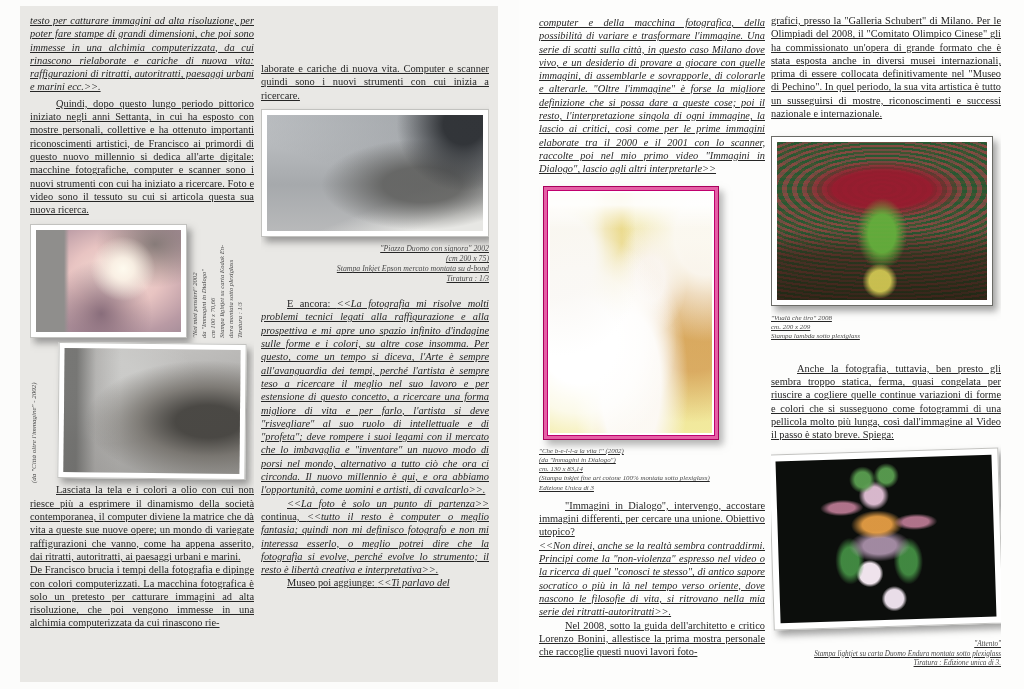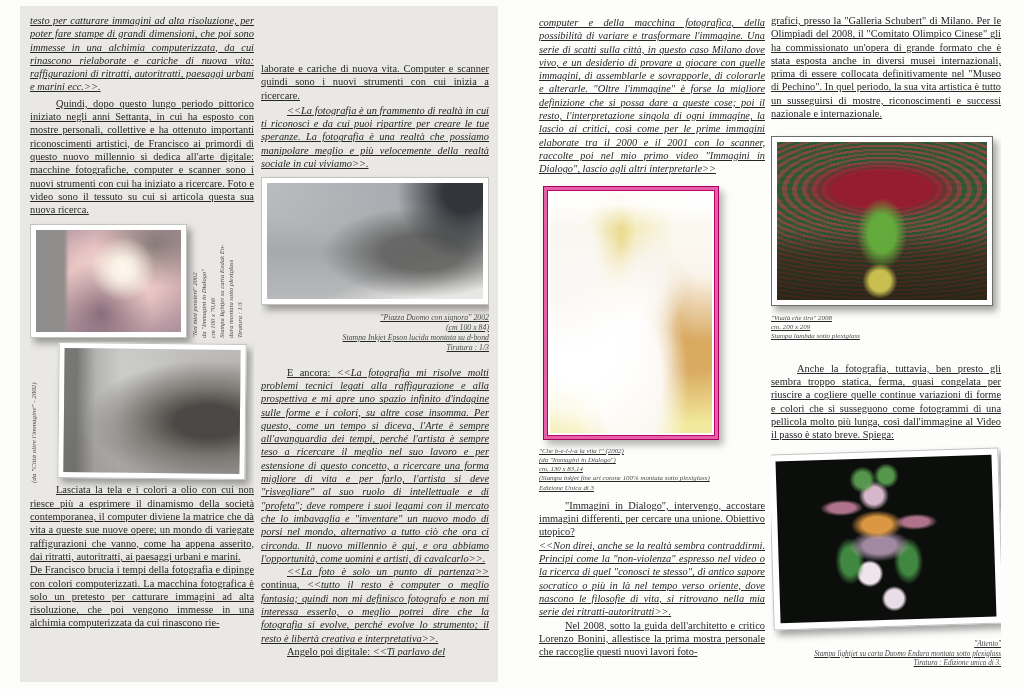--- a/index.html
+++ b/index.html
@@ -125,35 +125,34 @@
       <div class="art img-citta"></div>
     </div>
   </div>
 
   <p class="indent" style="">Lasciata la tela e i colori a olio con cui non riesce più a esprimere il dinamismo della società contemporanea, il computer diviene la matrice che dà vita a queste sue nuove opere; un mondo di variegate raffigurazioni che vanno, come ha appena asserito, dai ritratti, autoritratti, ai paesaggi urbani e marini.</p>
   <p>De Francisco brucia i tempi della fotografia e dipinge con colori computerizzati. La macchina fotografica è solo un pretesto per catturare immagini ad alta risoluzione, che poi vengono immesse in una alchimia computerizzata da cui rinascono rie-</p>
 </div>
 
 <div class="col" id="col2">
   <p>laborate e cariche di nuova vita. Computer e scanner quindi sono i nuovi strumenti con cui inizia a ricercare.</p>
-  <p class="it indent" style="margin-top:2px">&lt;&lt;La fotografia è un frammento di realtà in cui ti riconosci e da cui puoi ripartire per creare le tue speranze. La fotografia è una realtà che possiamo manipolare meglio e più velocemente della realtà sociale in cui viviamo&gt;&gt;.</p>
 
   <div class="frame" style="margin-top:7px;display:inline-block">
     <div class="art img-piazza"></div>
   </div>
   <div class="cap" style="font-size:7.8px;line-height:10px;text-align:right;margin-top:4px">
     <span class="cap-line">"Piazza Duomo con signora"   2002</span>
-    <span class="cap-line">(cm 100 x 84)</span>
-    <span class="cap-line">Stampa Inkjet Epson  lucida montata su d-bond</span>
+    <span class="cap-line">(cm 200 x 75)</span>
+    <span class="cap-line">Stampa Inkjet Epson  mercato montata su d-bond</span>
     <span class="cap-line">Tiratura : 1/3</span>
   </div>
 
   <p class="indent" style="margin-top:13px"><span>E ancora: </span><span class="it">&lt;&lt;La fotografia mi risolve molti problemi tecnici legati alla raffigurazione e alla prospettiva e mi apre uno spazio infinito d'indagine sulle forme e i colori, su altre cose insomma. Per questo, come un tempo si diceva, l'Arte è sempre all'avanguardia dei tempi, perché l'artista è sempre teso a ricercare il meglio nel suo lavoro e per estensione di questo concetto, a ricercare una forma migliore di vita e per farlo, l'artista si deve "risvegliare" al suo ruolo di intellettuale e di "profeta"; deve rompere i suoi legami con il mercato che lo imbavaglia e "inventare" un nuovo modo di porsi nel mondo, alternativo a tutto ciò che ora ci circonda. Il nuovo millennio è qui, e ora abbiamo l'opportunità, come uomini e artisti, di cavalcarlo&gt;&gt;.</span></p>
   <p class="indent"><span class="it">&lt;&lt;La foto è solo un punto di partenza&gt;&gt;</span><span> continua, </span><span class="it">&lt;&lt;tutto il resto è computer o meglio fantasia; quindi non mi definisco fotografo e non mi interessa esserlo, o meglio potrei dire che la fotografia si evolve, perché evolve lo strumento; il resto è libertà creativa e interpretativa&gt;&gt;.</span></p>
-  <p class="indent"><span>Angelo poi digitale: </span><span class="it">&lt;&lt;Ti parlavo del</span></p>
+  <p class="indent"><span>Museo poi aggiunge: </span><span class="it">&lt;&lt;Ti parlavo del</span></p>
 </div>
 
 <div class="col" id="col3">
   <p class="it">computer e della macchina fotografica, della possibilità di variare e trasformare l'immagine. Una serie di scatti sulla città, in questo caso Milano dove vivo, e un desiderio di provare a giocare con quelle immagini, di assemblarle e sovrapporle, di colorarle e alterarle. "Oltre l'immagine" è forse la migliore definizione che si possa dare a queste cose; poi il resto, l'interpretazione singola di ogni immagine, la lascio ai critici, così come per le prime immagini elaborate tra il 2000 e il 2001 con lo scanner, raccolte poi nel mio primo video "Immagini in Dialogo", lascio agli altri interpretarle&gt;&gt;</p>
 
   <div style="margin-top:10px;margin-left:4px">
     <div class="pink-frame">
       <div class="pink-inner">
         <div class="art img-bella"></div>
       </div>

